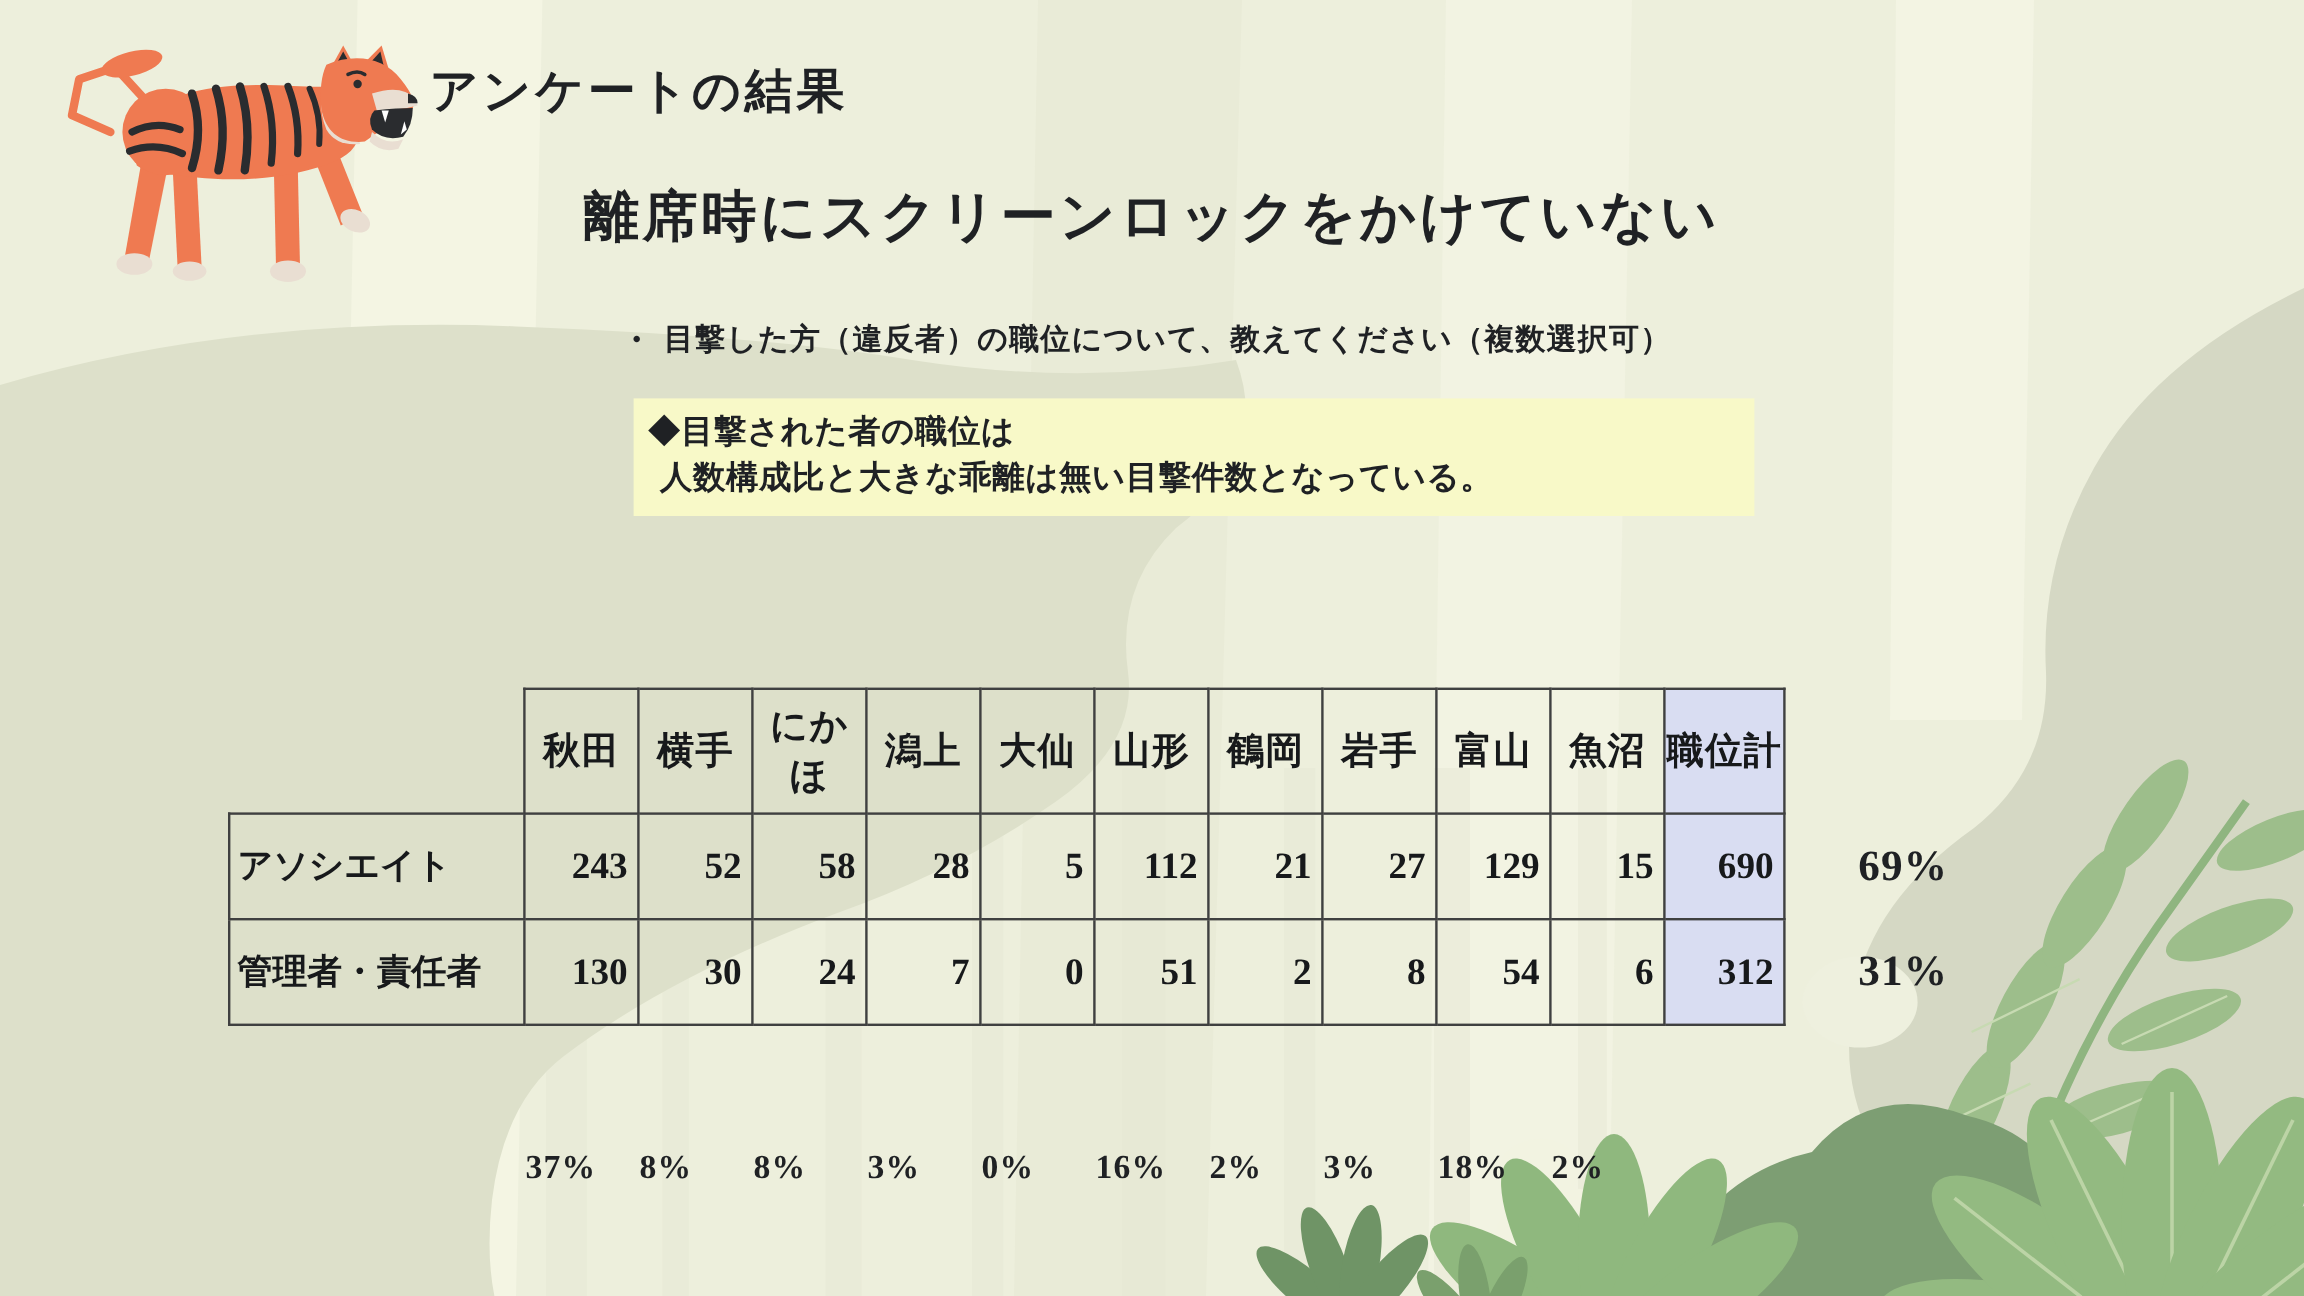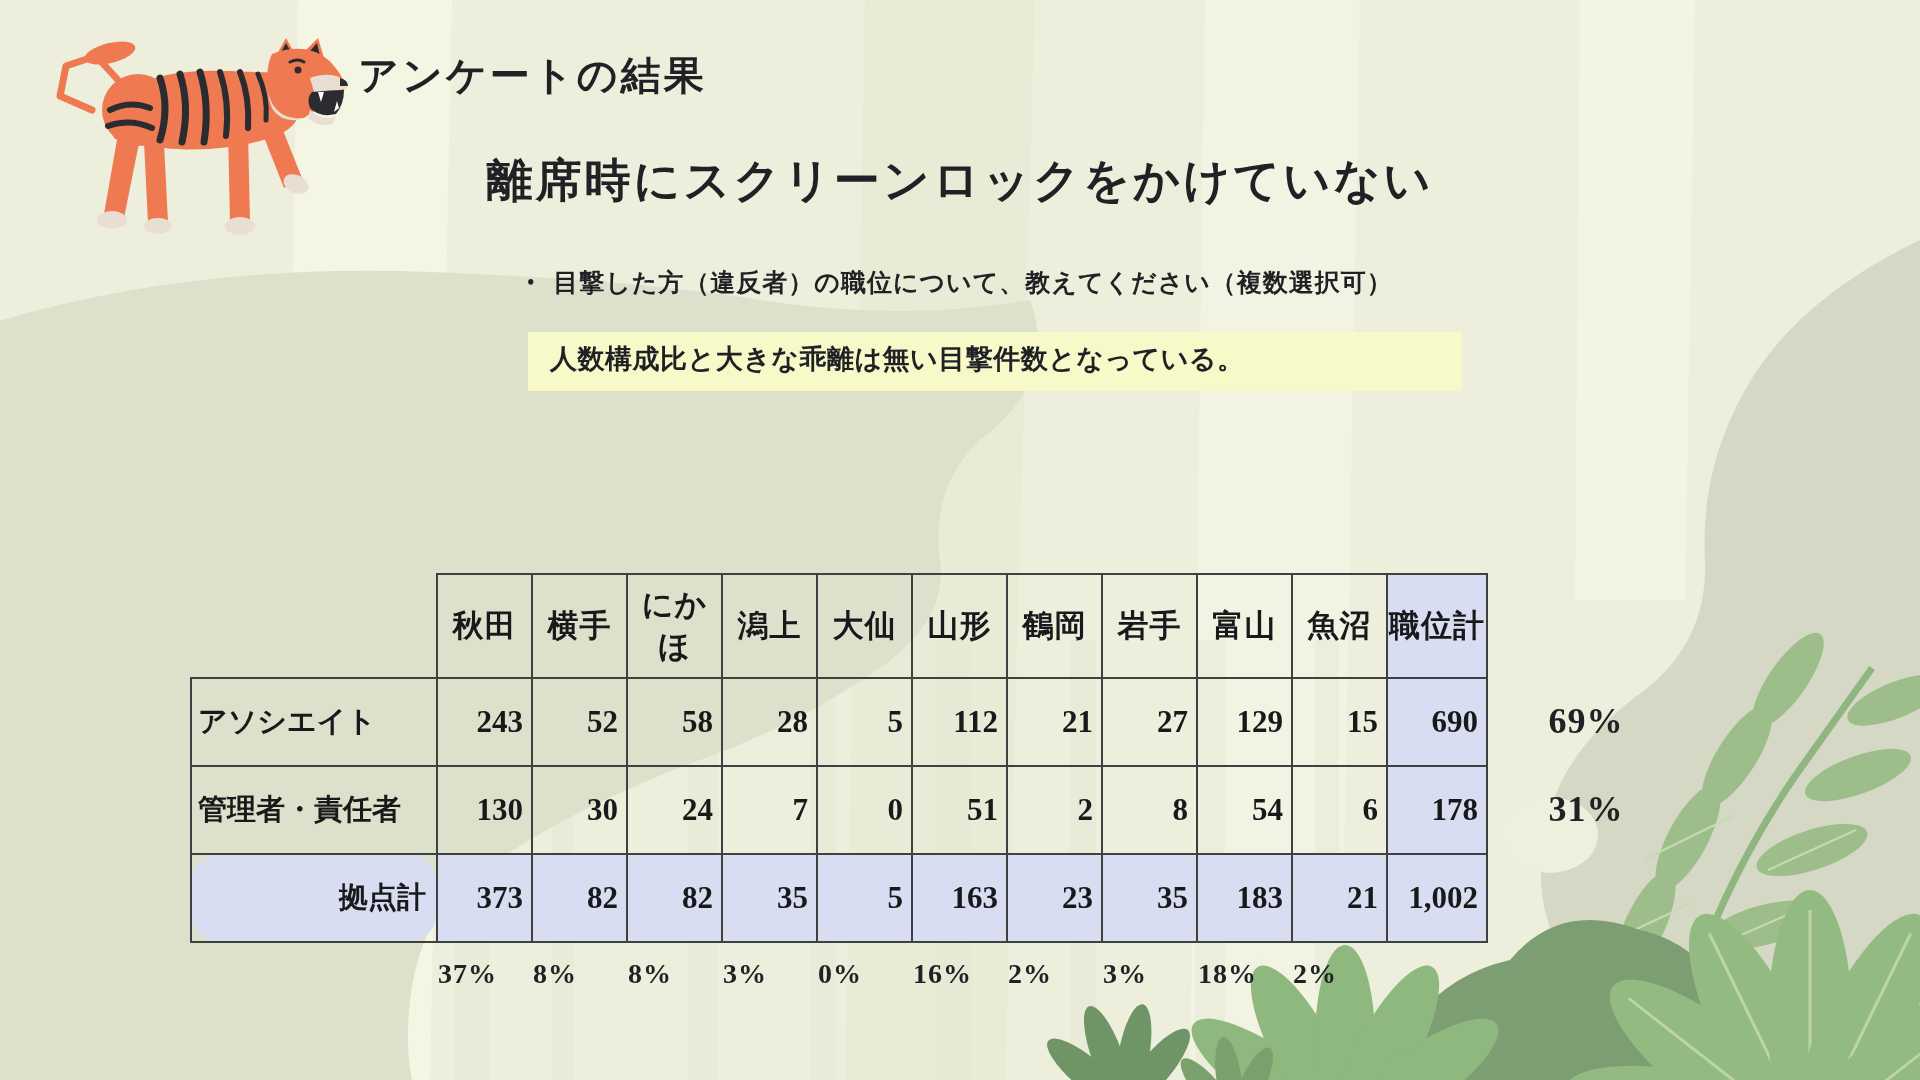--- a/index.html
+++ b/index.html
@@ -212,20 +212,21 @@
     </g>
   </svg>
 
   <div class="title">アンケートの結果</div>
   <div class="heading">離席時にスクリーンロックをかけていない</div>
   <div class="bullet">
     <span class="dot">•</span><span>目撃した方（違反者）の職位について、教えてください（複数選択可）</span>
   </div>
 
   <div class="callout">
+    <div>◆目撃された者の職位は</div>
     <div class="indent">人数構成比と大きな乖離は無い目撃件数となっている。</div>
   </div>
 
   <table class="tbl">
     <colgroup>
       <col class="cl">
         <col class="cd">
         <col class="cd">
         <col class="cd">
         <col class="cd">
@@ -273,35 +274,21 @@
         <td>130</td>
         <td>30</td>
         <td>24</td>
         <td>7</td>
         <td>0</td>
         <td>51</td>
         <td>2</td>
         <td>8</td>
         <td>54</td>
         <td>6</td>
-        <td class="hl">178</td>
-      </tr>
-      <tr class="total-row">
-        <th class="rowlabel hl">拠点計</th>
-        <td class="hl">373</td>
-        <td class="hl">82</td>
-        <td class="hl">82</td>
-        <td class="hl">35</td>
-        <td class="hl">5</td>
-        <td class="hl">163</td>
-        <td class="hl">23</td>
-        <td class="hl">35</td>
-        <td class="hl">183</td>
-        <td class="hl">21</td>
-        <td class="hl">1,002</td>
+        <td class="hl">312</td>
       </tr>
     </tbody>
   </table>
 
   <div class="pctrow">
     <span>37%</span>
     <span>8%</span>
     <span>8%</span>
     <span>3%</span>
     <span>0%</span>

